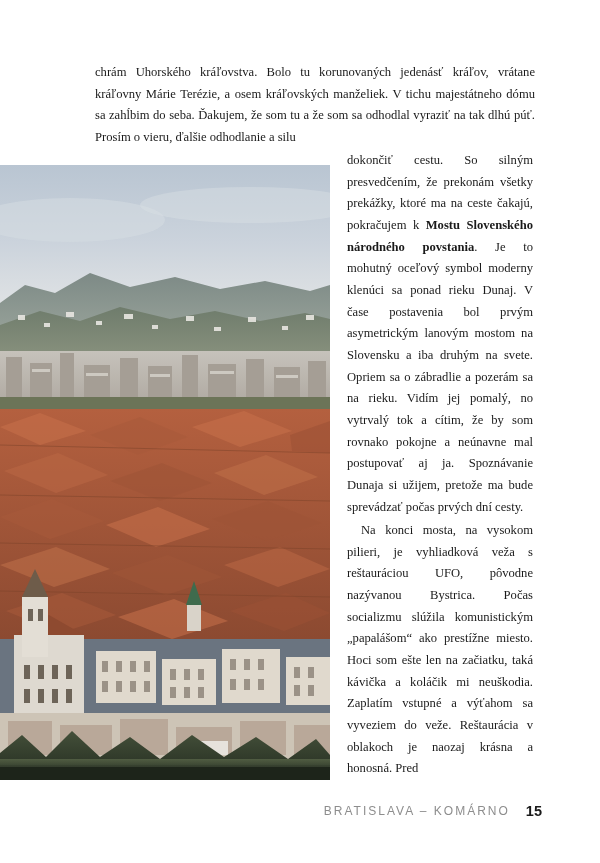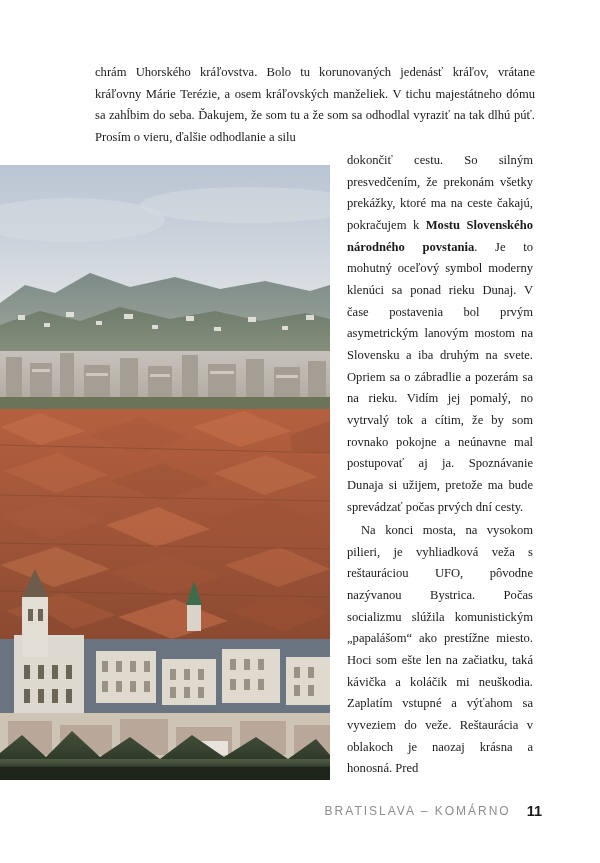--- a/index.html
+++ b/index.html
@@ -280,16 +280,16 @@
     </svg>
   </div>
 
   <div class="col-right">
     <p><span>dokončiť cestu. So silným presvedčením, že prekonám všetky prekážky, ktoré ma na ceste čakajú, pokračujem k </span><span class="bold">Mostu Slovenského národného povstania</span><span>. Je to mohutný oceľový symbol moderny klenúci sa ponad rieku Dunaj. V čase postavenia bol prvým asymetrickým lanovým mostom na Slovensku a iba druhým na svete. Opriem sa o zábradlie a pozerám sa na rieku. Vidím jej pomalý, no vytrvalý tok a cítim, že by som rovnako pokojne a neúnavne mal postupovať aj ja. Spoznávanie Dunaja si užijem, pretože ma bude sprevádzať počas prvých dní cesty.</span></p>
     <p class="indent">Na konci mosta, na vysokom pilieri, je vyhliadková veža s reštauráciou UFO, pôvodne nazývanou Bystrica. Počas socializmu slúžila komunistickým „papalášom“ ako prestížne miesto. Hoci som ešte len na začiatku, taká kávička a koláčik mi neuškodia. Zaplatím vstupné a výťahom sa vyveziem do veže. Reštaurácia v oblakoch je naozaj krásna a honosná. Pred</p>
   </div>
 
   <div class="footer">
     <span class="footer-title">BRATISLAVA – KOMÁRNO</span>
-    <span class="footer-page">11</span>
+    <span class="footer-page">15</span>
   </div>
 
 </div>
 
 </body></html>

